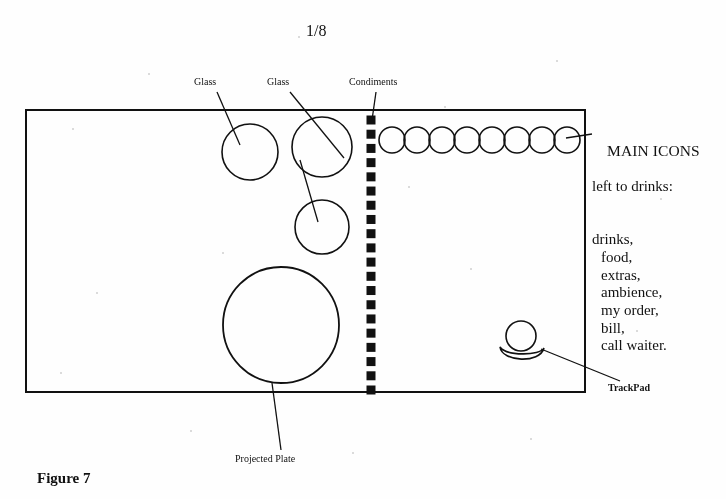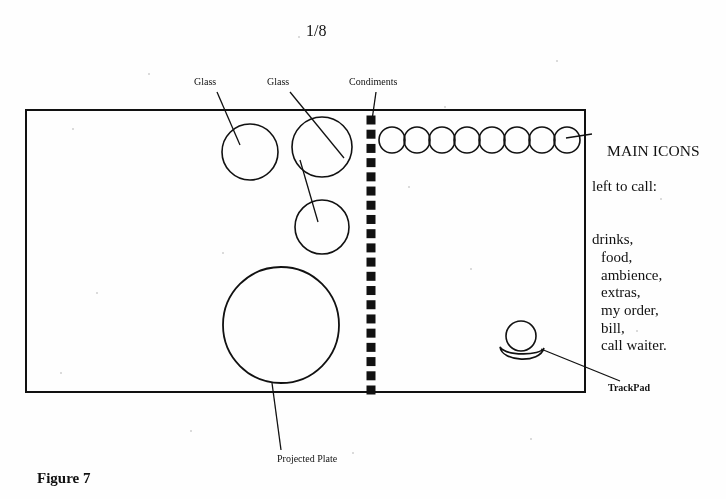--- a/index.html
+++ b/index.html
@@ -33,21 +33,21 @@
   }
   #page-number {
     left: 306px;
     top: 22px;
     font-size: 16px;
   }
   #label-glass-1 { left: 194px; top: 76px; }
   #label-glass-2 { left: 267px; top: 76px; }
   #label-condiments { left: 349px; top: 76px; }
   #label-trackpad { left: 608px; top: 382px; font-weight: bold; }
-  #label-projected-plate { left: 235px; top: 453px; margin-left: 42px; }
+  #label-projected-plate { left: 235px; top: 453px; }
   #icons-note {
     left: 592px;
     top: 124px;
     font-size: 15px;
   }
   #icons-note .head {
     font-size: 15.5px;
     letter-spacing: 0.1px;
     margin-top: 28px;
   }
@@ -132,22 +132,22 @@
   </svg>
 
   <div class="lbl" id="label-glass-1">Glass</div>
   <div class="lbl" id="label-glass-2">Glass</div>
   <div class="lbl" id="label-condiments">Condiments</div>
   <div class="lbl" id="label-trackpad">TrackPad</div>
   <div class="lbl" id="label-projected-plate">Projected Plate</div>
 
   <div class="lbl" id="icons-note">
     <span class="head">MAIN ICONS</span>
-    <span class="sub">left to call:</span>
-    <span class="sub" id="icons-list"><span class="sub">drinks,</span><span class="indent">food,</span><span class="indent">ambience,</span><span class="indent">extras,</span><span class="indent">my order,</span><span class="indent">bill,</span><span class="indent">call waiter.</span></span>
+    <span class="sub">left to drinks:</span>
+    <span class="sub" id="icons-list"><span class="sub">drinks,</span><span class="indent">food,</span><span class="indent">extras,</span><span class="indent">ambience,</span><span class="indent">my order,</span><span class="indent">bill,</span><span class="indent">call waiter.</span></span>
   </div>
 
   <div class="lbl" id="figure-caption">Figure 7</div>
 
   <div id="specks">
       <div class="speck" style="left: 72px; top: 128px;"></div>
       <div class="speck" style="left: 148px; top: 73px;"></div>
       <div class="speck" style="left: 408px; top: 186px;"></div>
       <div class="speck" style="left: 470px; top: 268px;"></div>
       <div class="speck" style="left: 96px; top: 292px;"></div>

